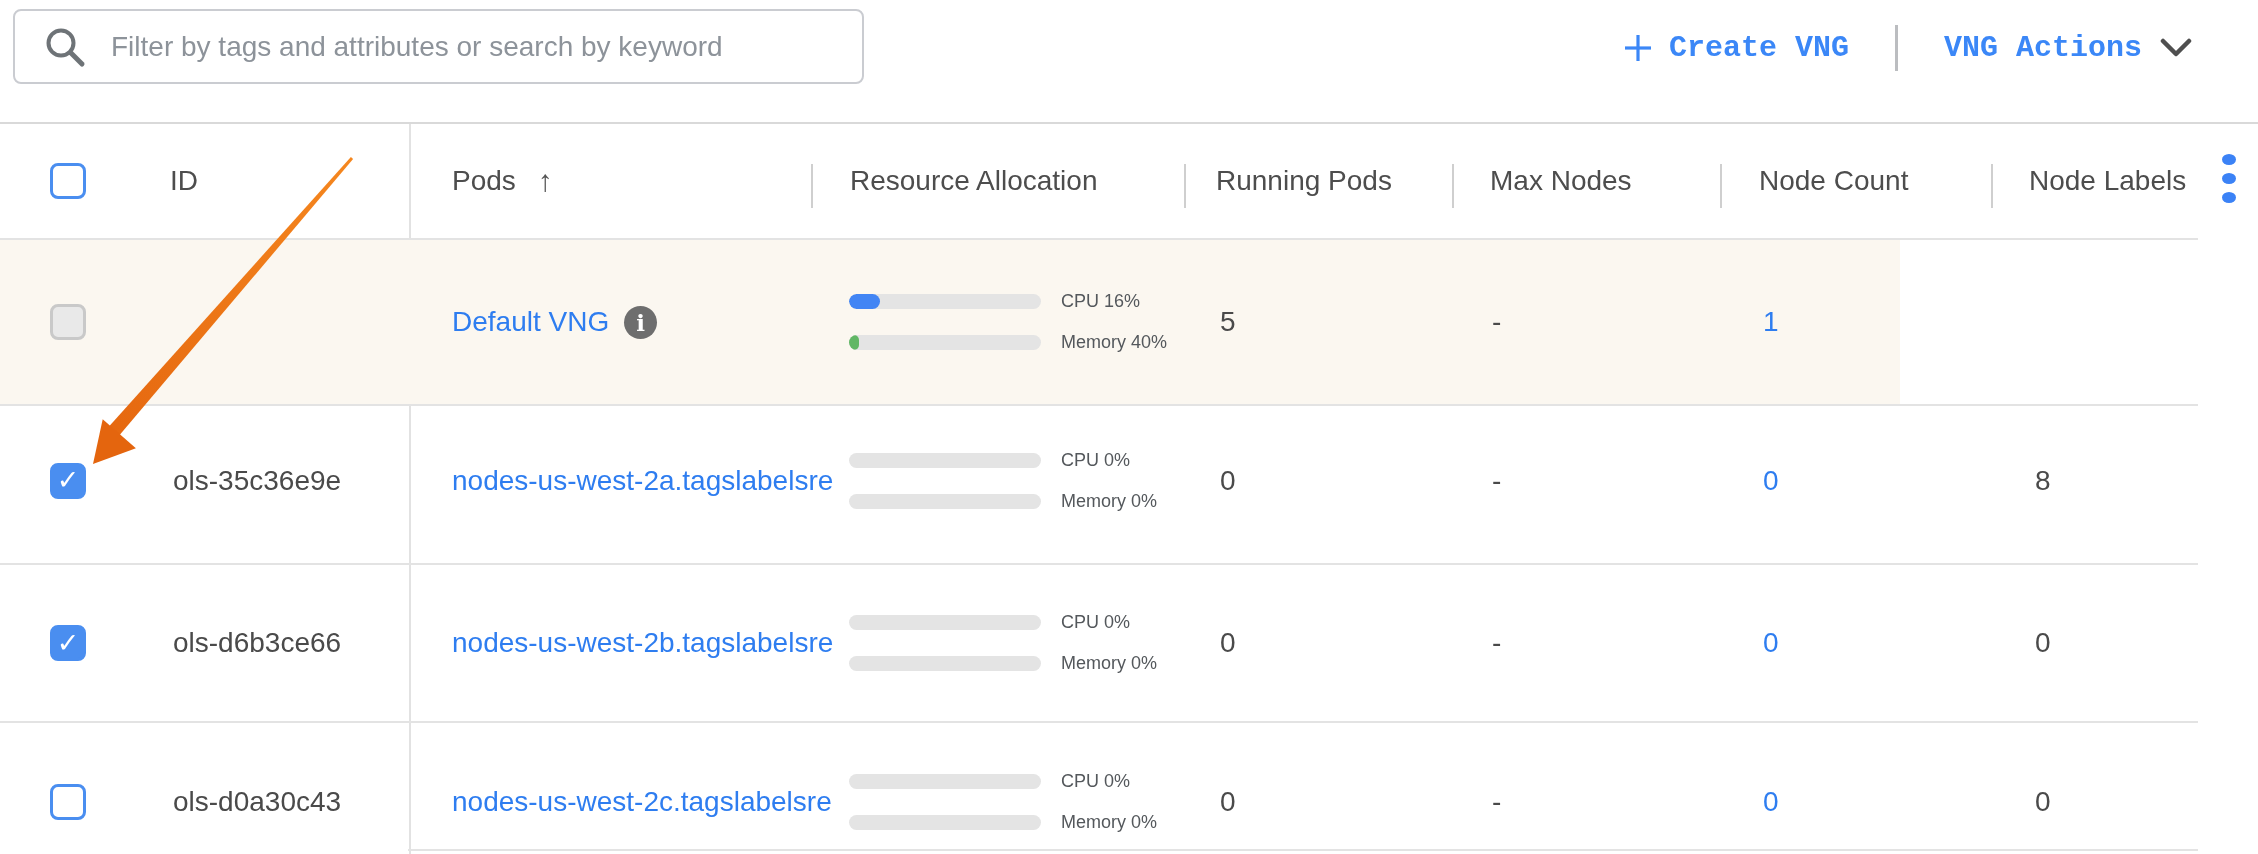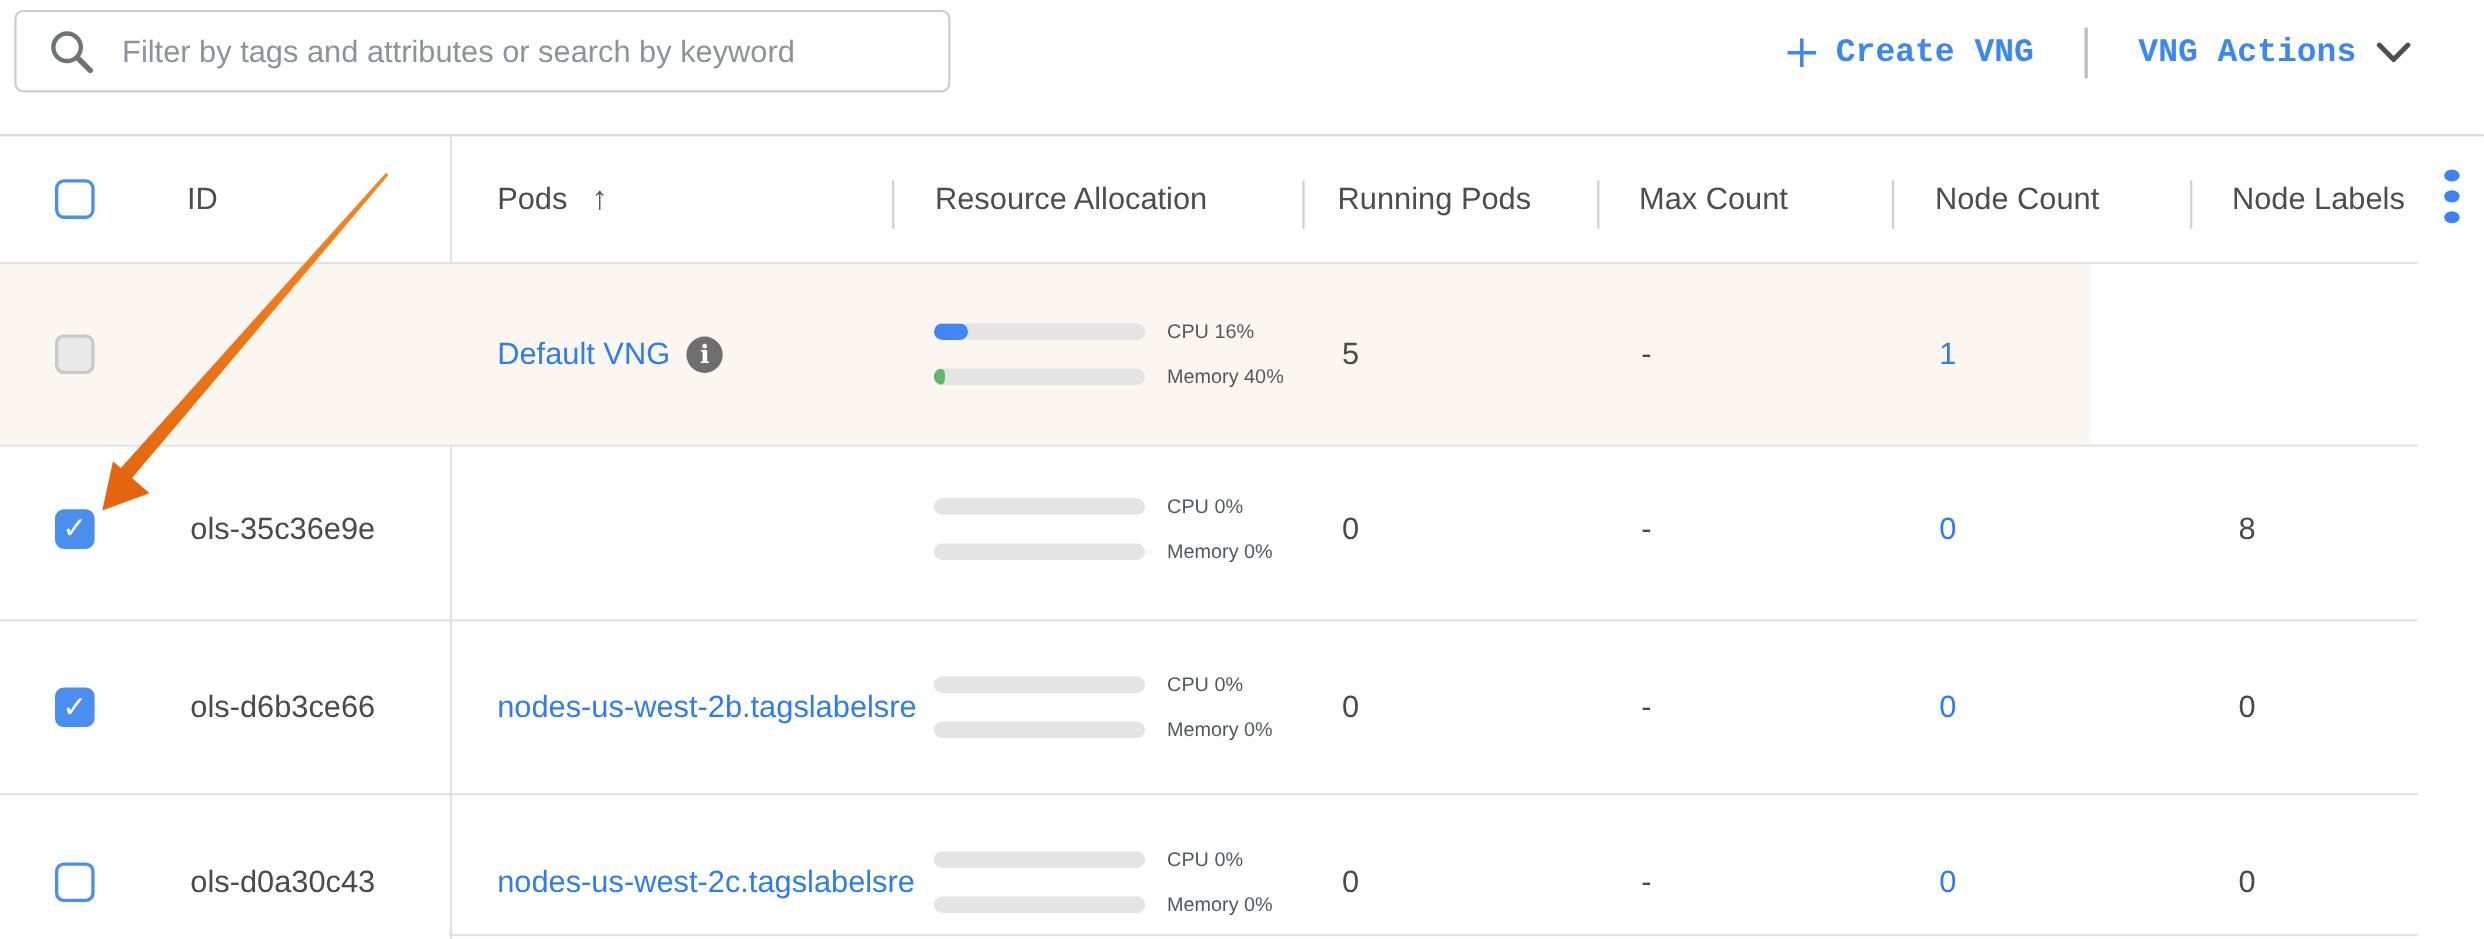--- a/index.html
+++ b/index.html
@@ -116,21 +116,21 @@
     <div class="th" style="left:170px">ID</div>
     <div class="th" style="left:452px">
       <span>Pods</span>
       <span class="sort-arrow">↑</span>
     </div>
     <span class="th-div" style="left:811px"></span>
     <div class="th" style="left:850px">Resource Allocation</div>
     <span class="th-div" style="left:1184px"></span>
     <div class="th" style="left:1216px">Running Pods</div>
     <span class="th-div" style="left:1452px"></span>
-    <div class="th" style="left:1490px">Max Count</div>
+    <div class="th" style="left:1490px">Max Nodes</div>
     <span class="th-div" style="left:1720px"></span>
     <div class="th" style="left:1759px">Node Count</div>
     <span class="th-div" style="left:1991px"></span>
     <div class="th" style="left:2029px">Node Labels</div>
   </div>
 
   <button class="kebab">
     <span class="dot"></span>
     <span class="dot"></span>
     <span class="dot"></span>
@@ -171,20 +171,23 @@
         <a class="link">1</a>
       </div>
     <div class="cell cell-labels"></div>
   </div>
 
   <div class="row" style="top:402px;height:157px">
     <div class="cell cell-cb">
         <span class="checkbox state-checked"></span>
       </div>
     <div class="cell cell-id">ols-35c36e9e</div>
+    <div class="cell cell-name">
+      <a class="link">nodes-us-west-2a.tagslabelsre</a>
+    </div>
     <div class="cell cell-res">
       <div class="bar-row">
         <div class="bar">
           <div class="fill fill-cpu" style="width: 0%;"></div>
           </div>
         <span class="bar-label">CPU 0%</span>
       </div>
       <div class="bar-row">
         <div class="bar">
           <div class="fill fill-mem" style="width: 0%;"></div>

